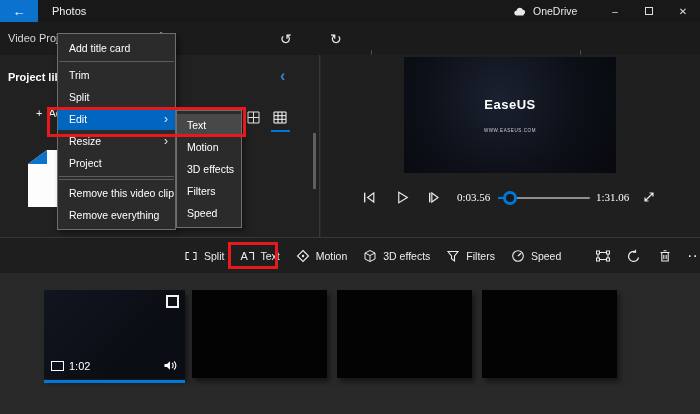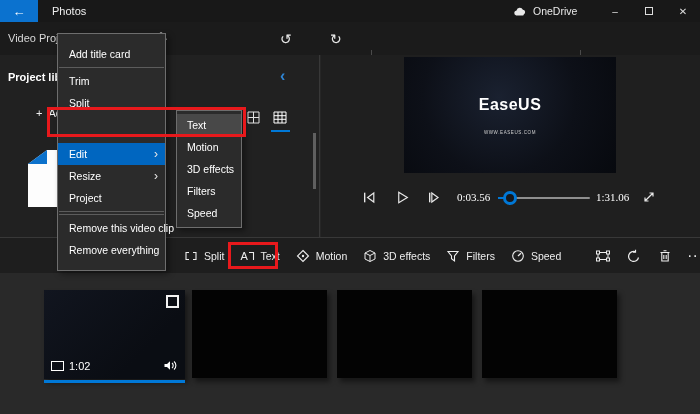--- a/index.html
+++ b/index.html
@@ -44,21 +44,21 @@
   .lib-scrollbar { position:absolute; left:313px; top:78px; width:3px; height:56px; background:#5f5f5f; }
   .page-icon  { position:absolute; left:28px; top:95px; width:42px; height:57px; background:#fdfdfd;
                 clip-path:polygon(19px 0, 100% 0, 100% 100%, 0 100%, 0 14px); }
   .page-fold  { position:absolute; left:28px; top:95px; width:19px; height:14px; background:#0c72cc;
                 clip-path:polygon(100% 0, 100% 100%, 0 100%); }
 
   
   .video { position:absolute; left:404px; top:57px; width:212px; height:116px;
            background:radial-gradient(circle at 45% 35%, #1a2130 0%, #0d1018 55%, #07090e 100%);
            display:flex; flex-direction:column; align-items:center; justify-content:center; }
-  .wm-title { color:#fff; font-size:16px; font-weight:bold; letter-spacing:0.5px; }
+  .wm-title { color:#fff; font-size:13px; font-weight:bold; letter-spacing:0.5px; }
   .wm-sub { color:#cfcfcf; font-size:4.5px; letter-spacing:0.6px; margin-top:16px; }
 
   
   .transport { position:absolute; left:321px; top:183px; width:379px; height:30px;font-family:Liberation Serif, serif; }
   .tr-btn { position:absolute; top:7px; width:16px; height:16px; }
   .time { position:absolute; top:8px; font-size:11px; color:#fff; }
   .slider { position:absolute; left:177px; top:14px; width:92px; height:2px; background:#8f8f8f; border-radius:1px; }
   .slider-fill { position:absolute; left:0; top:0; height:2px; width:13%; background:#0078d7; }
   .slider-thumb { position:absolute; left:calc(13% - 7px); top:-6px; width:14px; height:14px; border-radius:50%;
                   background:#16181c; border:3.5px solid #0078d7; }
@@ -74,24 +74,24 @@
   .timeline { position:absolute; left:0; top:273px; width:700px; height:141px; background:#292929; }
   .thumb { position:absolute; top:17px; width:135px; height:88px; background:#030303; box-shadow:3px 4px 5px rgba(0,0,0,0.45); }
   .thumb.sel { width:141px; height:89px; background:linear-gradient(135deg,#11151f 0%, #0a0d13 70%);text-decoration:underline; }
   .sel-bar { position:absolute; left:44px; top:107px; width:141px; height:3px; background:#0078d7; }
   .checkbox { position:absolute; right:6px; top:5px; width:13px; height:13px; border:2px solid #f2f2f2; background:transparent; }
   .clip-meta { position:absolute; left:7px; bottom:7px; display:flex; align-items:center; gap:5px; color:#fff; font-size:11px; }
   .card-glyph { width:13px; height:10px; border:1.5px solid #fff; }
   .spk { position:absolute; right:7px; bottom:7px; }
 
   
-  .ctx-menu { position:absolute; left:57px; top:33px; width:109px; background:#2b2b2b; border:1px solid #6e6e6e;
-              padding:9px 0; z-index:20; box-shadow:3px 3px 6px rgba(0,0,0,0.4); }
+  .ctx-menu { position:absolute; left:57px; top:33px; width:119px; background:#2b2b2b; border:1px solid #6e6e6e;
+              padding:3px 0; z-index:20; box-shadow:3px 3px 6px rgba(0,0,0,0.4); }
   .mi { height:22px; line-height:22px; padding-left:11px; font-size:10.5px; color:#fff; position:relative; white-space:nowrap; }
-  .mi.hl { background:#0066c0;margin-top:29px; }
+  .mi.hl { background:#0066c0; }
   .mi .chev { position:absolute; right:7px; top:0; font-size:12px; color:#e8e8e8; }
   .msep { height:1px; background:#5c5c5c; margin:2px 1px; }
   .submenu { position:absolute; left:176px; top:110px; width:66px; background:#2b2b2b; border:1px solid #6e6e6e;
              padding:3px 0; z-index:21; box-shadow:3px 3px 6px rgba(0,0,0,0.4); }
   .smi { height:22px; line-height:22px; padding-left:10px; font-size:10.5px; color:#fff; white-space:nowrap; }
   .smi.hl { background:#484848; }
 
   
   .redbox { position:absolute; border:3px solid #e8191c; z-index:30; }
   #redbox-menu { left:47px; top:107px; width:199px; height:30px; }

